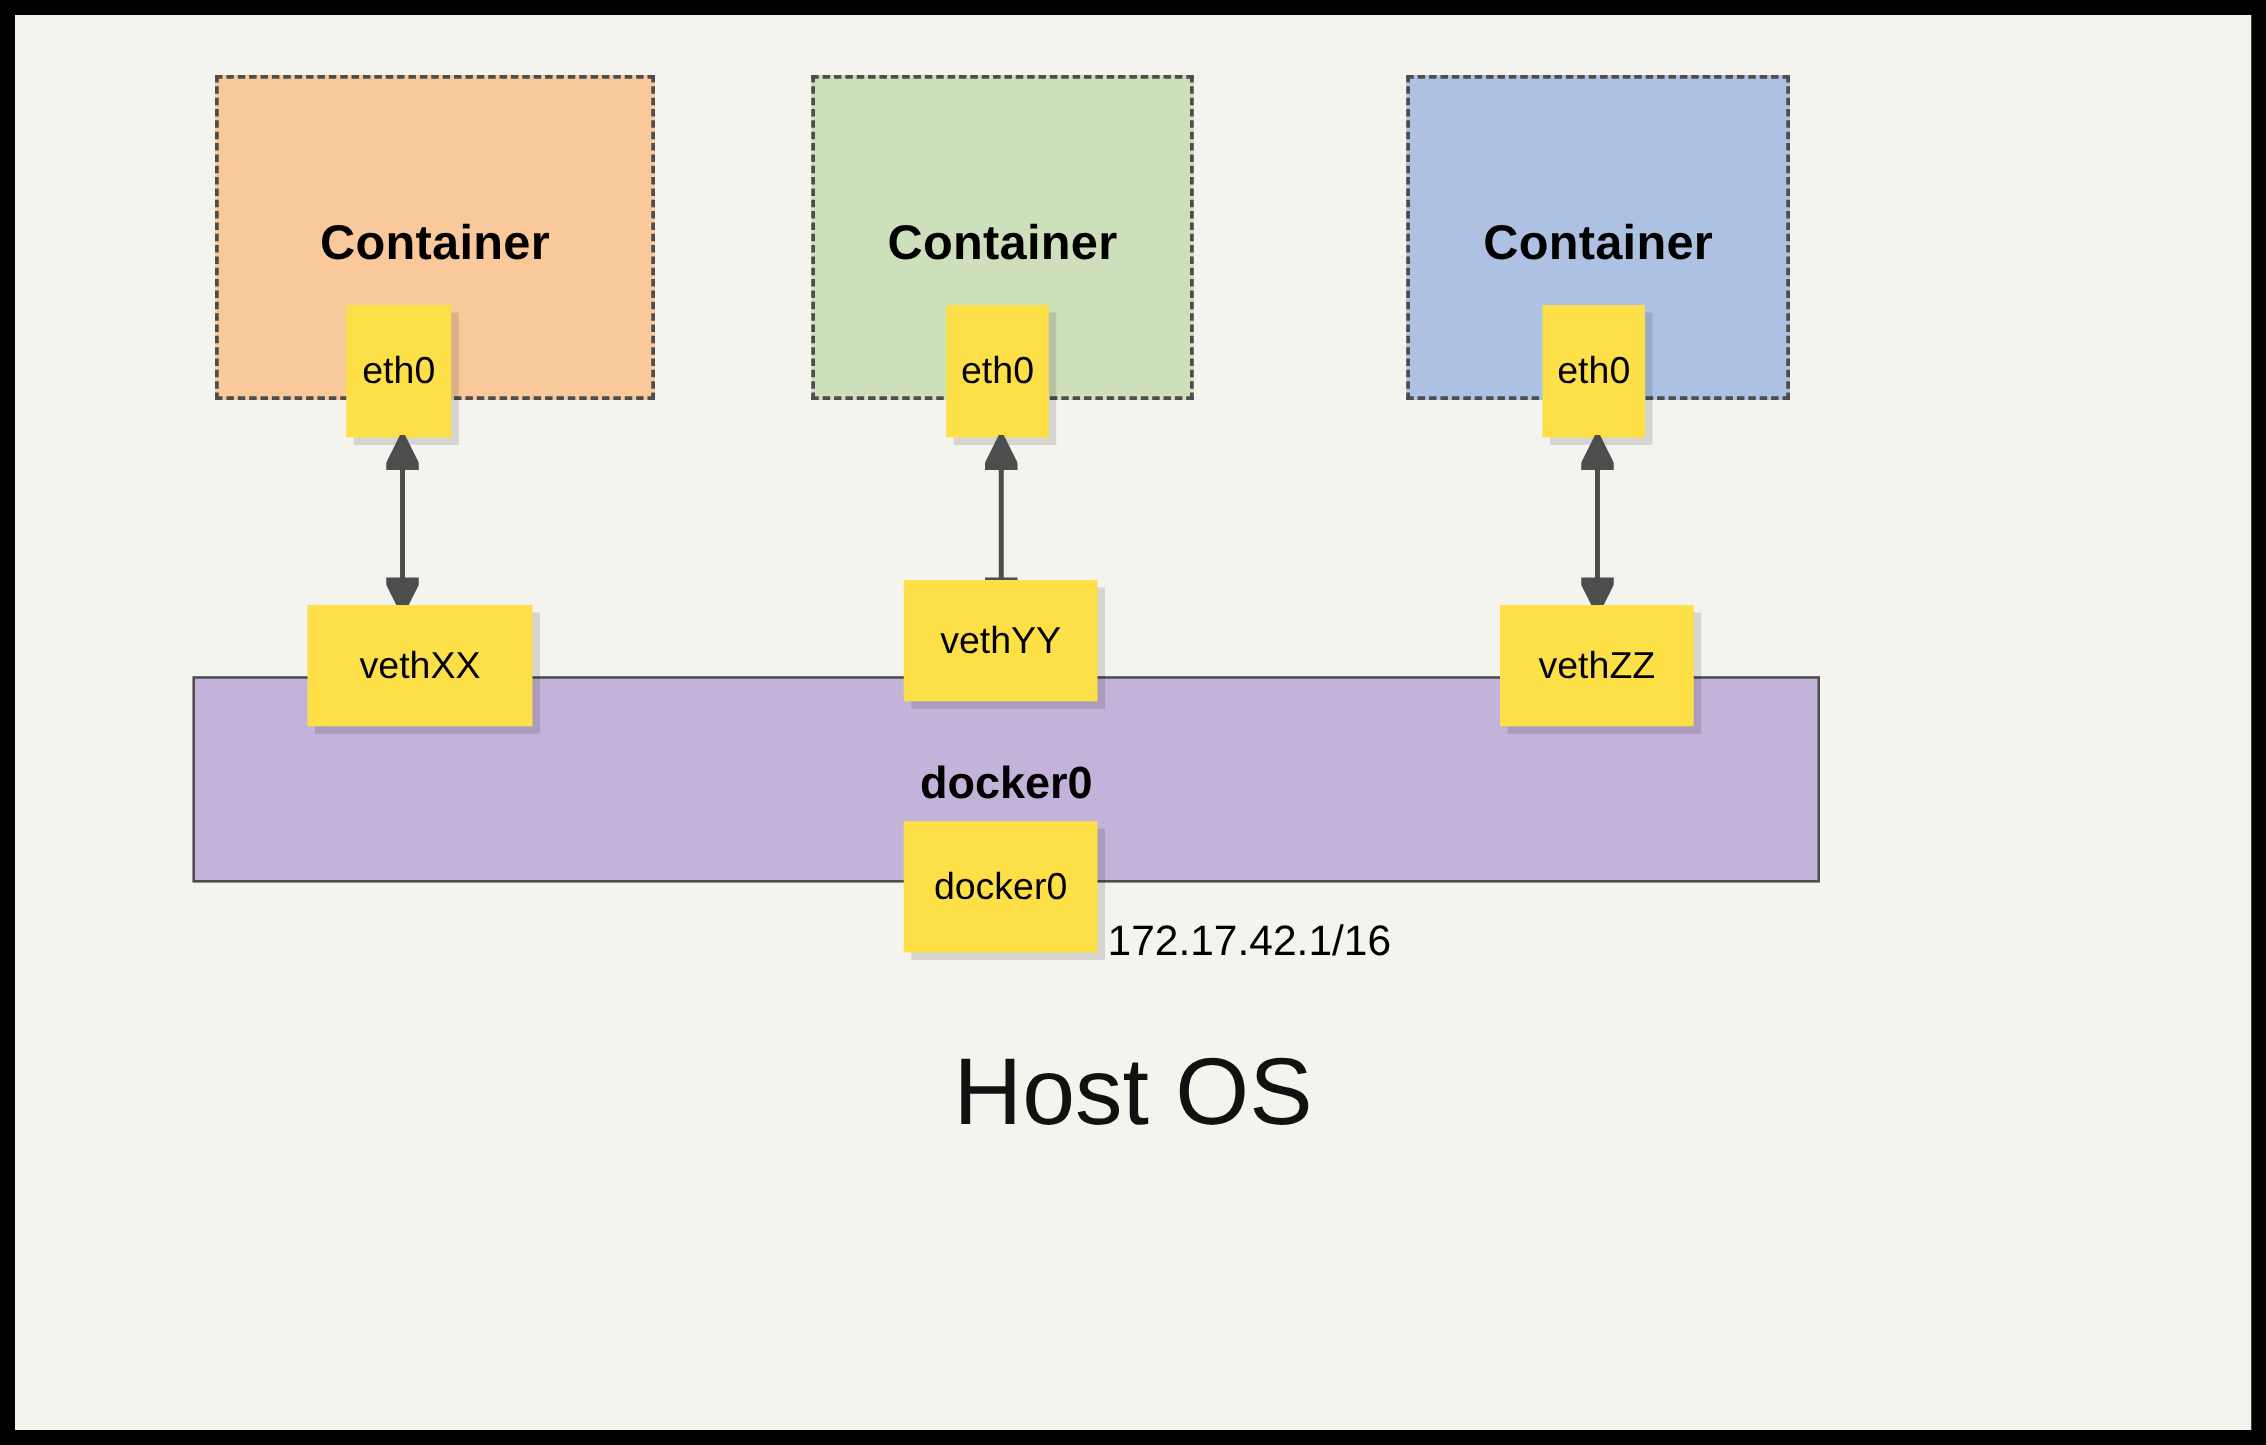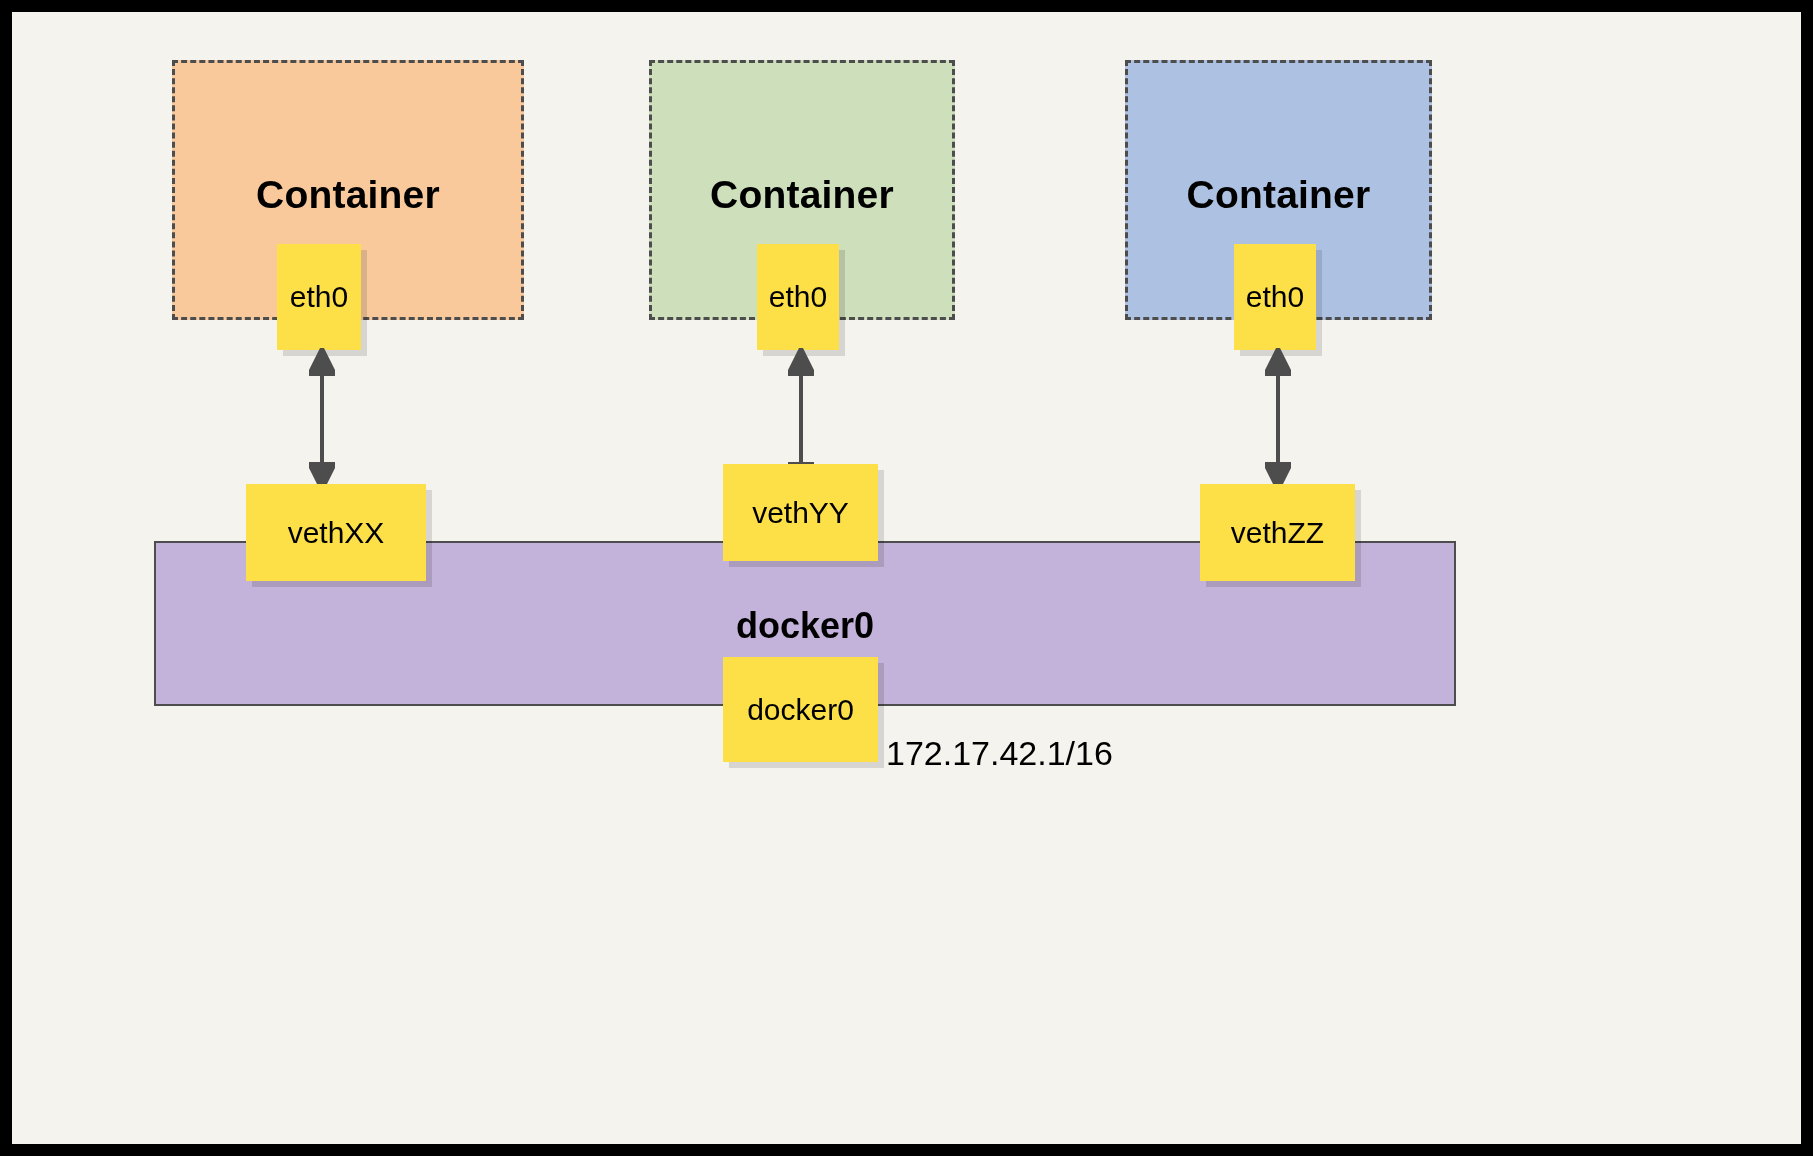--- a/index.html
+++ b/index.html
@@ -189,15 +189,16 @@
     </svg>
 
     <div class="yellow-box" id="veth-1">vethXX</div>
     <div class="yellow-box" id="veth-2">vethYY</div>
     <div class="yellow-box" id="veth-3">vethZZ</div>
 
     <div class="yellow-box" id="docker0-iface">docker0</div>
 
     <div id="ip-address">172.17.42.1/16</div>
 
+    <div id="host-os-label">Host OS</div>
 
   </div>
 </div>
 
 </body></html>

